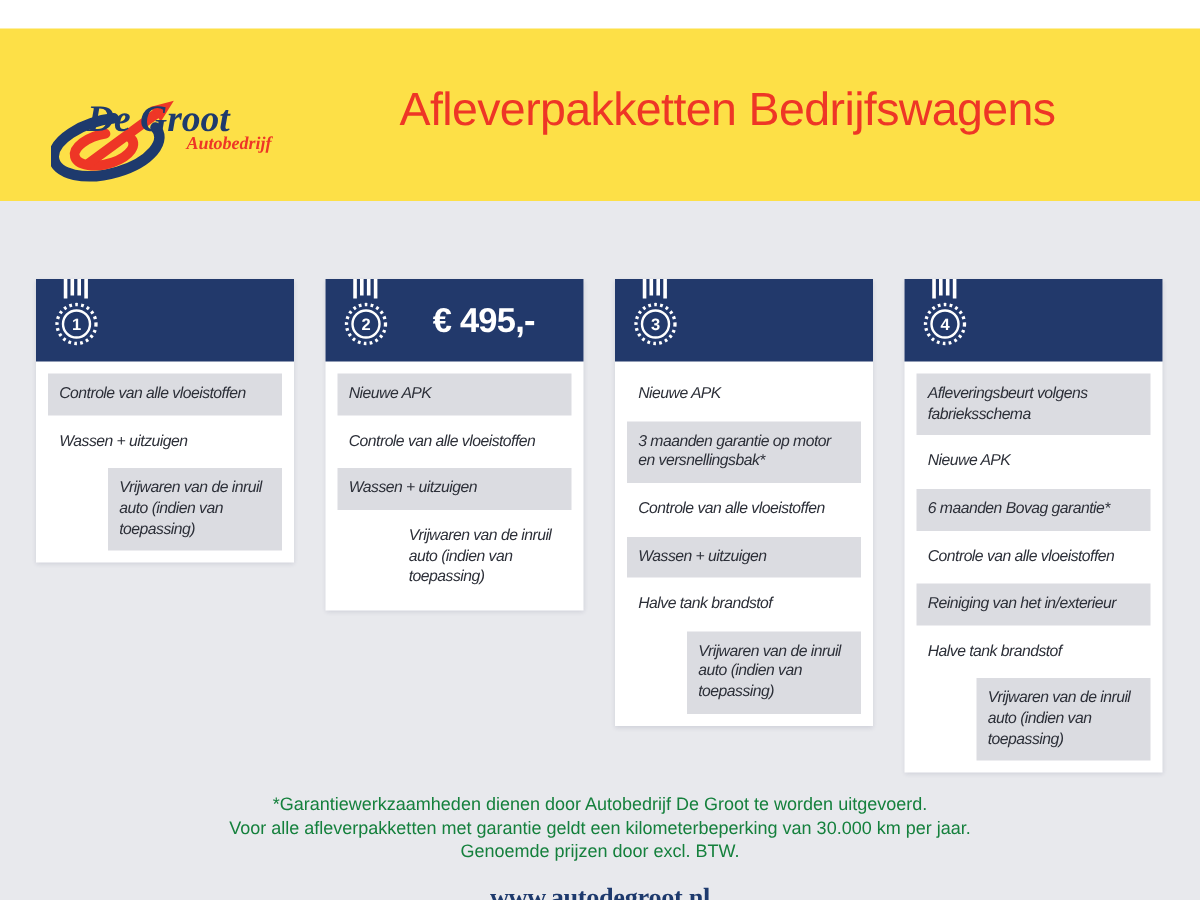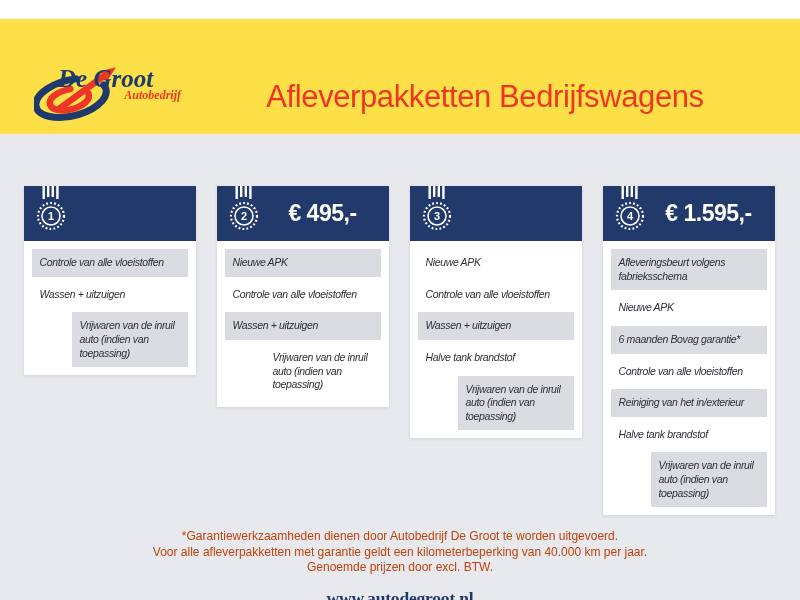--- a/index.html
+++ b/index.html
@@ -14,21 +14,21 @@
     height:115px;
     position:relative;
     background:#fde047;
     margin-top:19px;
   }
   .logo {
     position:absolute; left:34px; top:40px;
     width:152px; height:64px;
   }
   .page-title {
-    position:absolute; left:200px; right:30px; top:60px;
+    position:absolute; left:200px; right:30px; top:36px;
     text-align:center;
     font-size:31px;
     letter-spacing:-0.4px;
     color:#ee3626;
     white-space:nowrap;
   }
   .content {
     height:467px;
     background:#e8e9ed;
     box-sizing:border-box;
@@ -75,21 +75,21 @@
     color:#2c2f38;
     padding:7px 8px;
     margin-bottom:4px;
     font-style:italic;
   }
   .item:last-child { margin-bottom:0;margin-left:40px; }
   .item.alt { background:#dbdce1; }
   .footer-notes {
     margin-top:14px;
     text-align:center;
-    color:#c2410c;
+    color:#15803d;
     font-size:12px;
     line-height:15.5px;
   }
   .website {
     margin-top:12px;
     text-align:center;
     color:#1e3a6d;
     font-size:17.5px;
     font-weight:bold;
     letter-spacing:-0.2px;
@@ -180,53 +180,53 @@
               <rect x="18.6" y="0" width="2.4" height="11" fill="#fff"></rect>
               <rect x="23.2" y="0" width="2.4" height="13" fill="#fff"></rect>
               <circle cx="18" cy="30" r="13" fill="none" stroke="#fff" stroke-width="2.2" stroke-dasharray="1.8 2.2"></circle>
               <circle cx="18" cy="30" r="9" fill="none" stroke="#fff" stroke-width="1.6"></circle>
               <text x="18" y="34" text-anchor="middle" fill="#fff" font-size="11" font-weight="bold" font-family="Liberation Sans, sans-serif">3</text>
             </svg>
           </div>
         </div>
         <div class="card-body">
           <div class="item">Nieuwe APK</div>
+          <div class="item alt">3 maanden garantie op motor en versnellingsbak*</div>
           <div class="item">Controle van alle vloeistoffen</div>
           <div class="item alt">Wassen + uitzuigen</div>
           <div class="item">Halve tank brandstof</div>
           <div class="item alt">Vrijwaren van de inruil auto (indien van toepassing)</div>
         </div>
       </div>
       <div class="card">
         <div class="card-header">
           <div class="medal">
             <svg viewBox="0 0 36 52">
               <rect x="9.5" y="0" width="2.4" height="13" fill="#fff"></rect>
               <rect x="14" y="0" width="2.4" height="11" fill="#fff"></rect>
               <rect x="18.6" y="0" width="2.4" height="11" fill="#fff"></rect>
               <rect x="23.2" y="0" width="2.4" height="13" fill="#fff"></rect>
               <circle cx="18" cy="30" r="13" fill="none" stroke="#fff" stroke-width="2.2" stroke-dasharray="1.8 2.2"></circle>
               <circle cx="18" cy="30" r="9" fill="none" stroke="#fff" stroke-width="1.6"></circle>
               <text x="18" y="34" text-anchor="middle" fill="#fff" font-size="11" font-weight="bold" font-family="Liberation Sans, sans-serif">4</text>
             </svg>
           </div>
-          <div class="price">€ 1.595,-</div>
         </div>
         <div class="card-body">
           <div class="item alt">Afleveringsbeurt volgens fabrieksschema</div>
           <div class="item">Nieuwe APK</div>
           <div class="item alt">6 maanden Bovag garantie*</div>
           <div class="item">Controle van alle vloeistoffen</div>
           <div class="item alt">Reiniging van het in/exterieur</div>
           <div class="item">Halve tank brandstof</div>
           <div class="item alt">Vrijwaren van de inruil auto (indien van toepassing)</div>
         </div>
       </div>
     </div>
 
   <div class="footer-notes">
     <div>*Garantiewerkzaamheden dienen door Autobedrijf De Groot te worden uitgevoerd.</div>
-    <div>Voor alle afleverpakketten met garantie geldt een kilometerbeperking van 40.000 km per jaar.</div>
+    <div>Voor alle afleverpakketten met garantie geldt een kilometerbeperking van 30.000 km per jaar.</div>
     <div>Genoemde prijzen door excl. BTW.</div>
   </div>
 
   <div class="website">www.autodegroot.nl</div>
 </div>
 
 </body></html>

